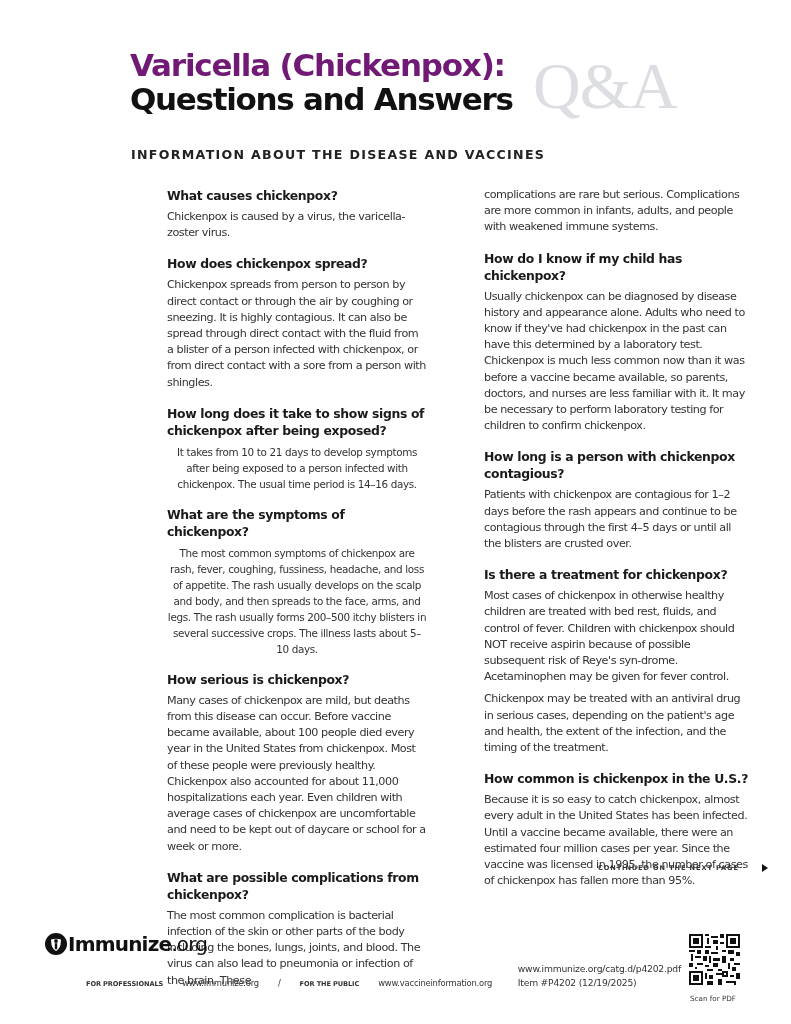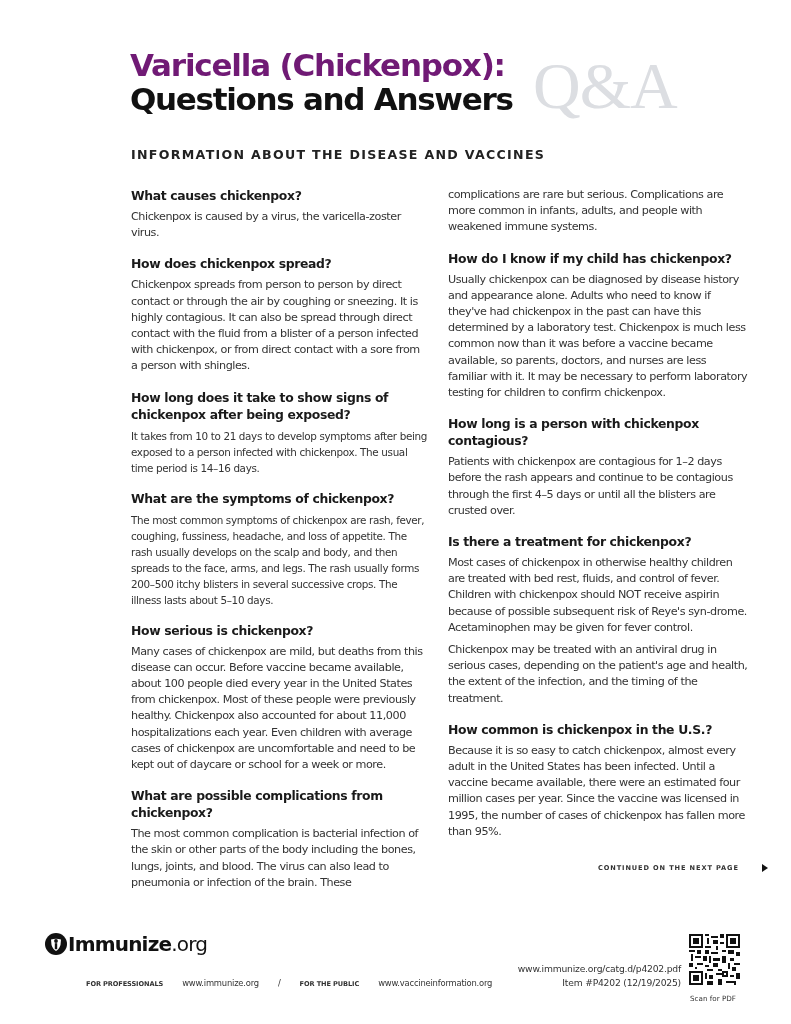--- a/index.html
+++ b/index.html
@@ -32,23 +32,23 @@
   .col.right { left: 448px; width: 300px; top: 187px; }
 
   .q {
     font-family: "DejaVu Sans", sans-serif; font-weight: bold; font-size: 12.4px;
     color: #1a1a1a; line-height: 17px; letter-spacing: -0.35px; margin-bottom: 5px;
   }
   .a {
     font-family: "DejaVu Sans", sans-serif; font-size: 11.2px; color: #333;
     line-height: 16.2px; letter-spacing: -0.45px;
   }
-  .a.small { font-size: 10.4px; line-height: 16px; letter-spacing: -0.35px; }
+  .a.small { font-size: 10.4px; line-height: 16px; letter-spacing: -0.35px; text-align: center; }
   .a + .a { margin-top: 6px; }
-  .block { margin-bottom: 14px; }
+  .block { margin-bottom: 14px; margin-left: 36px; }
 
   .continued {
     position: absolute; left: 598px; top: 864px;
     font-family: "DejaVu Sans", sans-serif; font-weight: bold; font-size: 6.6px;
     letter-spacing: 0.9px; color: #333; display: flex; align-items: center; gap: 23px;
   }
   .continued .tri {
     width: 0; height: 0; border-top: 4.5px solid transparent; border-bottom: 4.5px solid transparent;
     border-left: 6px solid #111; display: inline-block;
   }
@@ -60,21 +60,21 @@
 
   .footer-links {
     position: absolute; left: 86px; top: 978px; font-size: 8px; color: #333;
     font-family: "DejaVu Sans", sans-serif; display: flex; align-items: baseline; gap: 19px;
     white-space: nowrap;
   }
   .footer-links .lbl { font-weight: bold; font-size: 6.6px; letter-spacing: -0.1px; }
   .footer-links .url { font-size: 8.4px; letter-spacing: -0.2px; }
 
   .footer-right {
-    position: absolute; right: 110px; top: 962px; text-align: right;
+    position: absolute; right: 110px; top: 962px; text-align: left;
     font-family: "DejaVu Sans", sans-serif; font-size: 9.2px; color: #333; line-height: 14px;
     letter-spacing: -0.2px;
   }
   .qr { position: absolute; left: 689px; top: 934px; width: 51px; height: 51px; }
   .scan {
     position: absolute; left: 690px; top: 994px; font-size: 7.2px; color: #333;
     font-family: "DejaVu Sans", sans-serif;
   }
 </style>
 </head>

